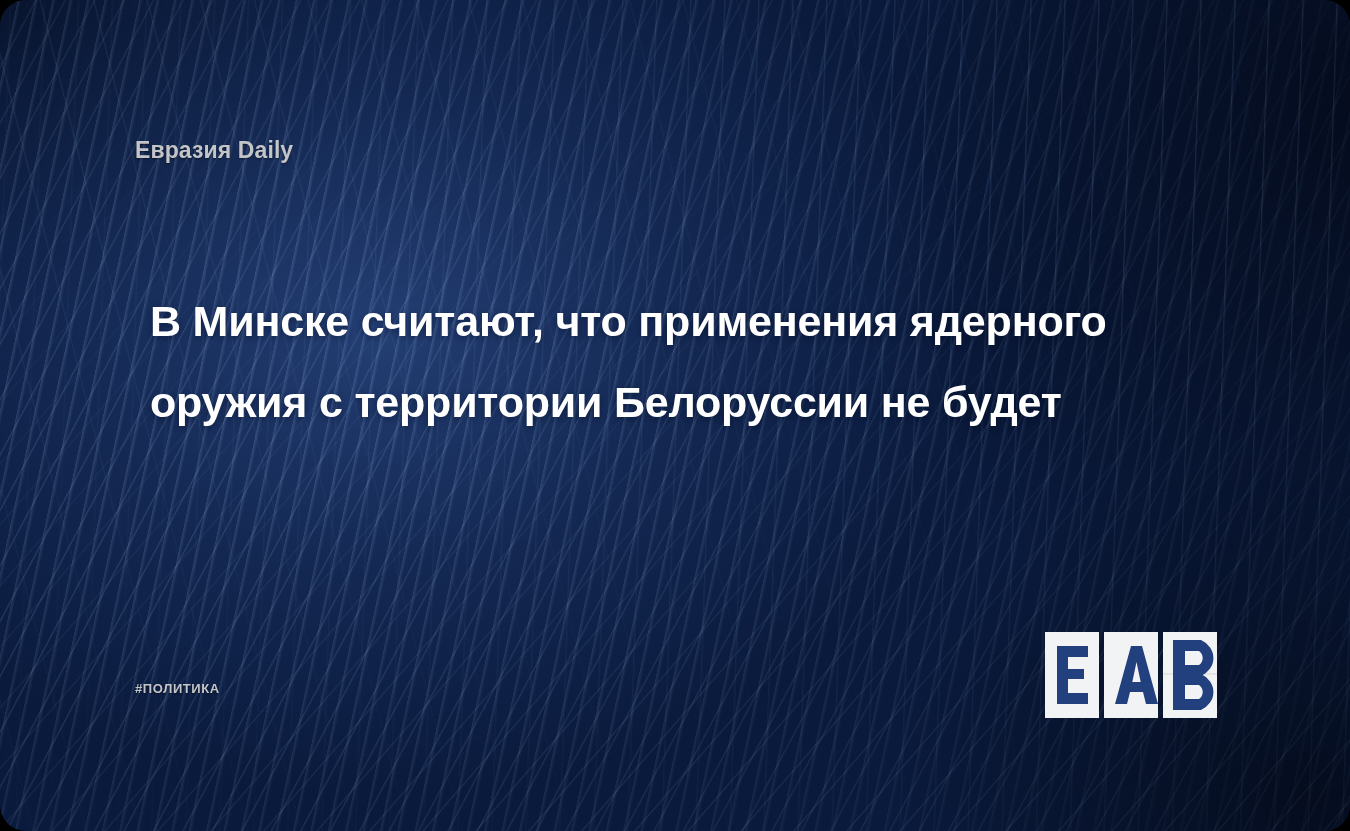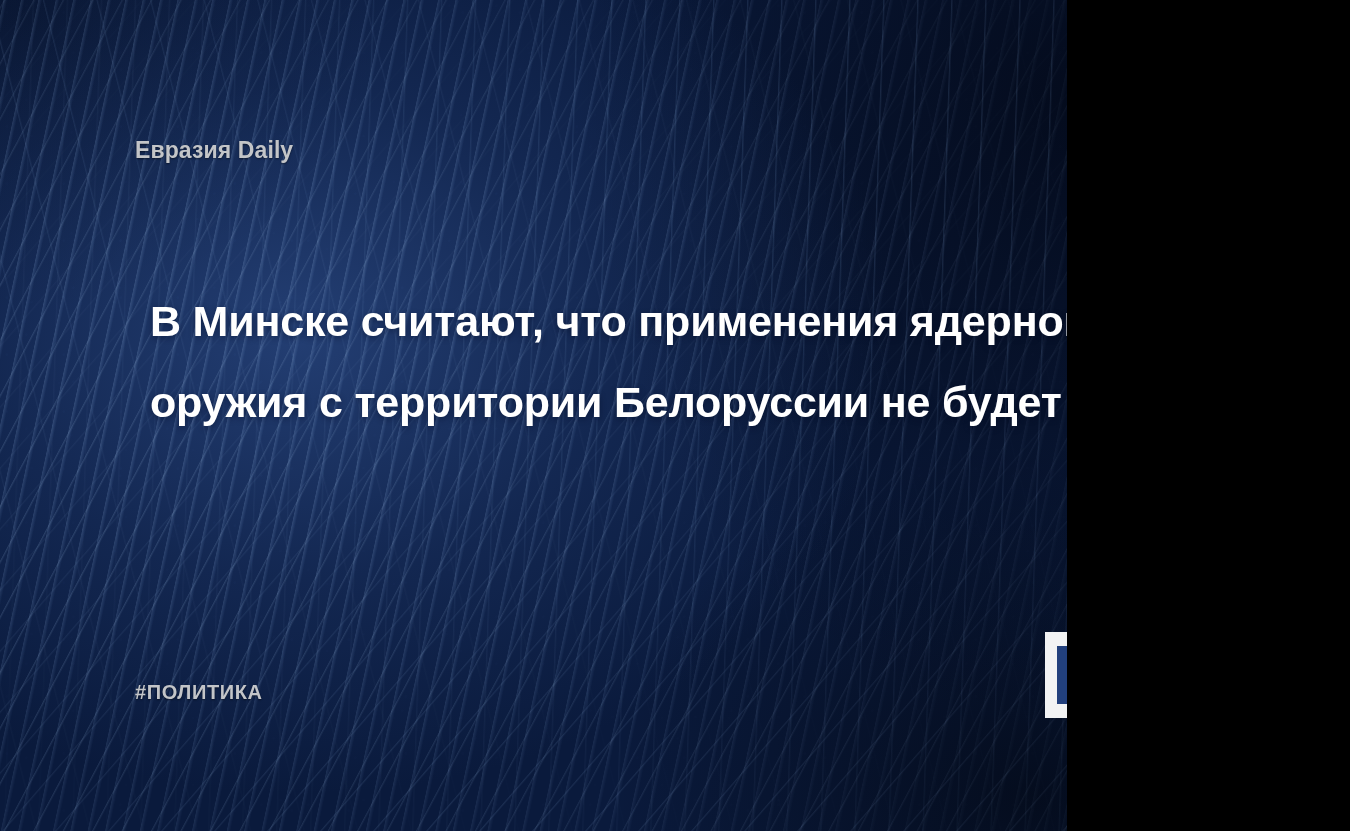--- a/index.html
+++ b/index.html
@@ -4,26 +4,27 @@
 <title>EADaily social card</title>
 <style>
   html, body {
     margin: 0;
     padding: 0;
     background: #000;
   }
 
   .card {
     position: relative;
-    width: 1067px;
+    width: 1350px;
     height: 831px;
     overflow: hidden;
     font-family: "Liberation Sans", "DejaVu Sans", sans-serif;
     background: #0a1a3c;
     isolation: isolate;
+    border-radius: 26px;
   }
 
   
   .bg-base {
     position: absolute;
     inset: 0;
     background:
       radial-gradient(ellipse 780px 620px at 26% 38%,
           #2a4a86 0%,
           #22407a 22%,
@@ -181,21 +182,21 @@
     line-height: 81px;
     letter-spacing: -0.2px;
     color: #ffffff;
     text-shadow: 0 2px 6px rgba(0,10,35,0.45);
   }
 
   .tag {
     position: absolute;
     left: 135px;
     top: 681px;
-    font-size: 20px;
+    font-size: 13px;
     font-weight: bold;
     letter-spacing: 0.6px;
     color: #c3c5c8;
     text-shadow: 0 1px 2px rgba(0,0,0,0.45);
     white-space: nowrap;
   }
 
   
   .logo {
     position: absolute;

